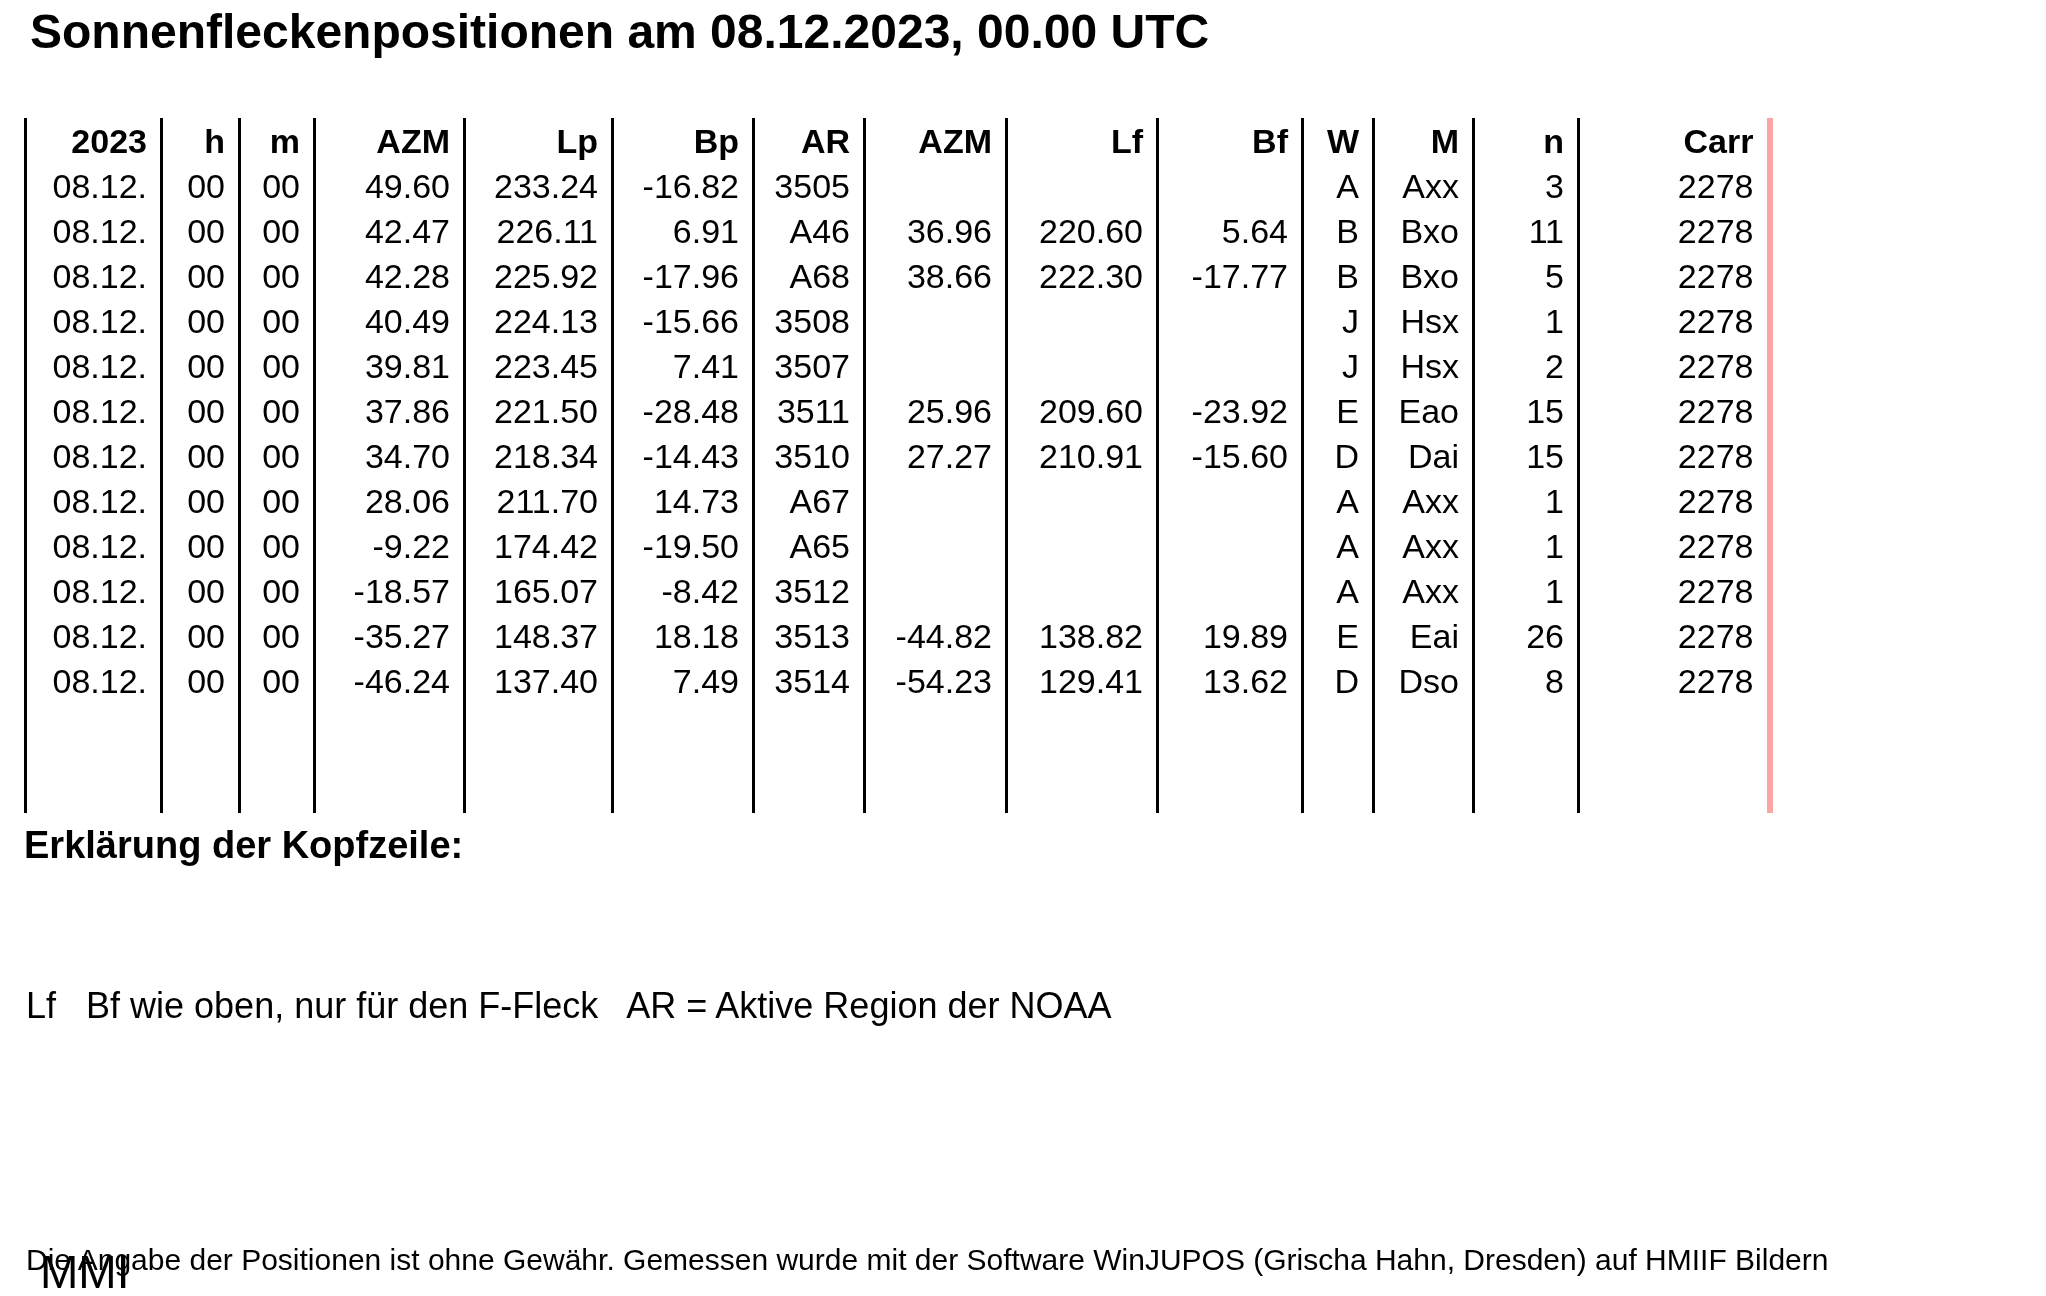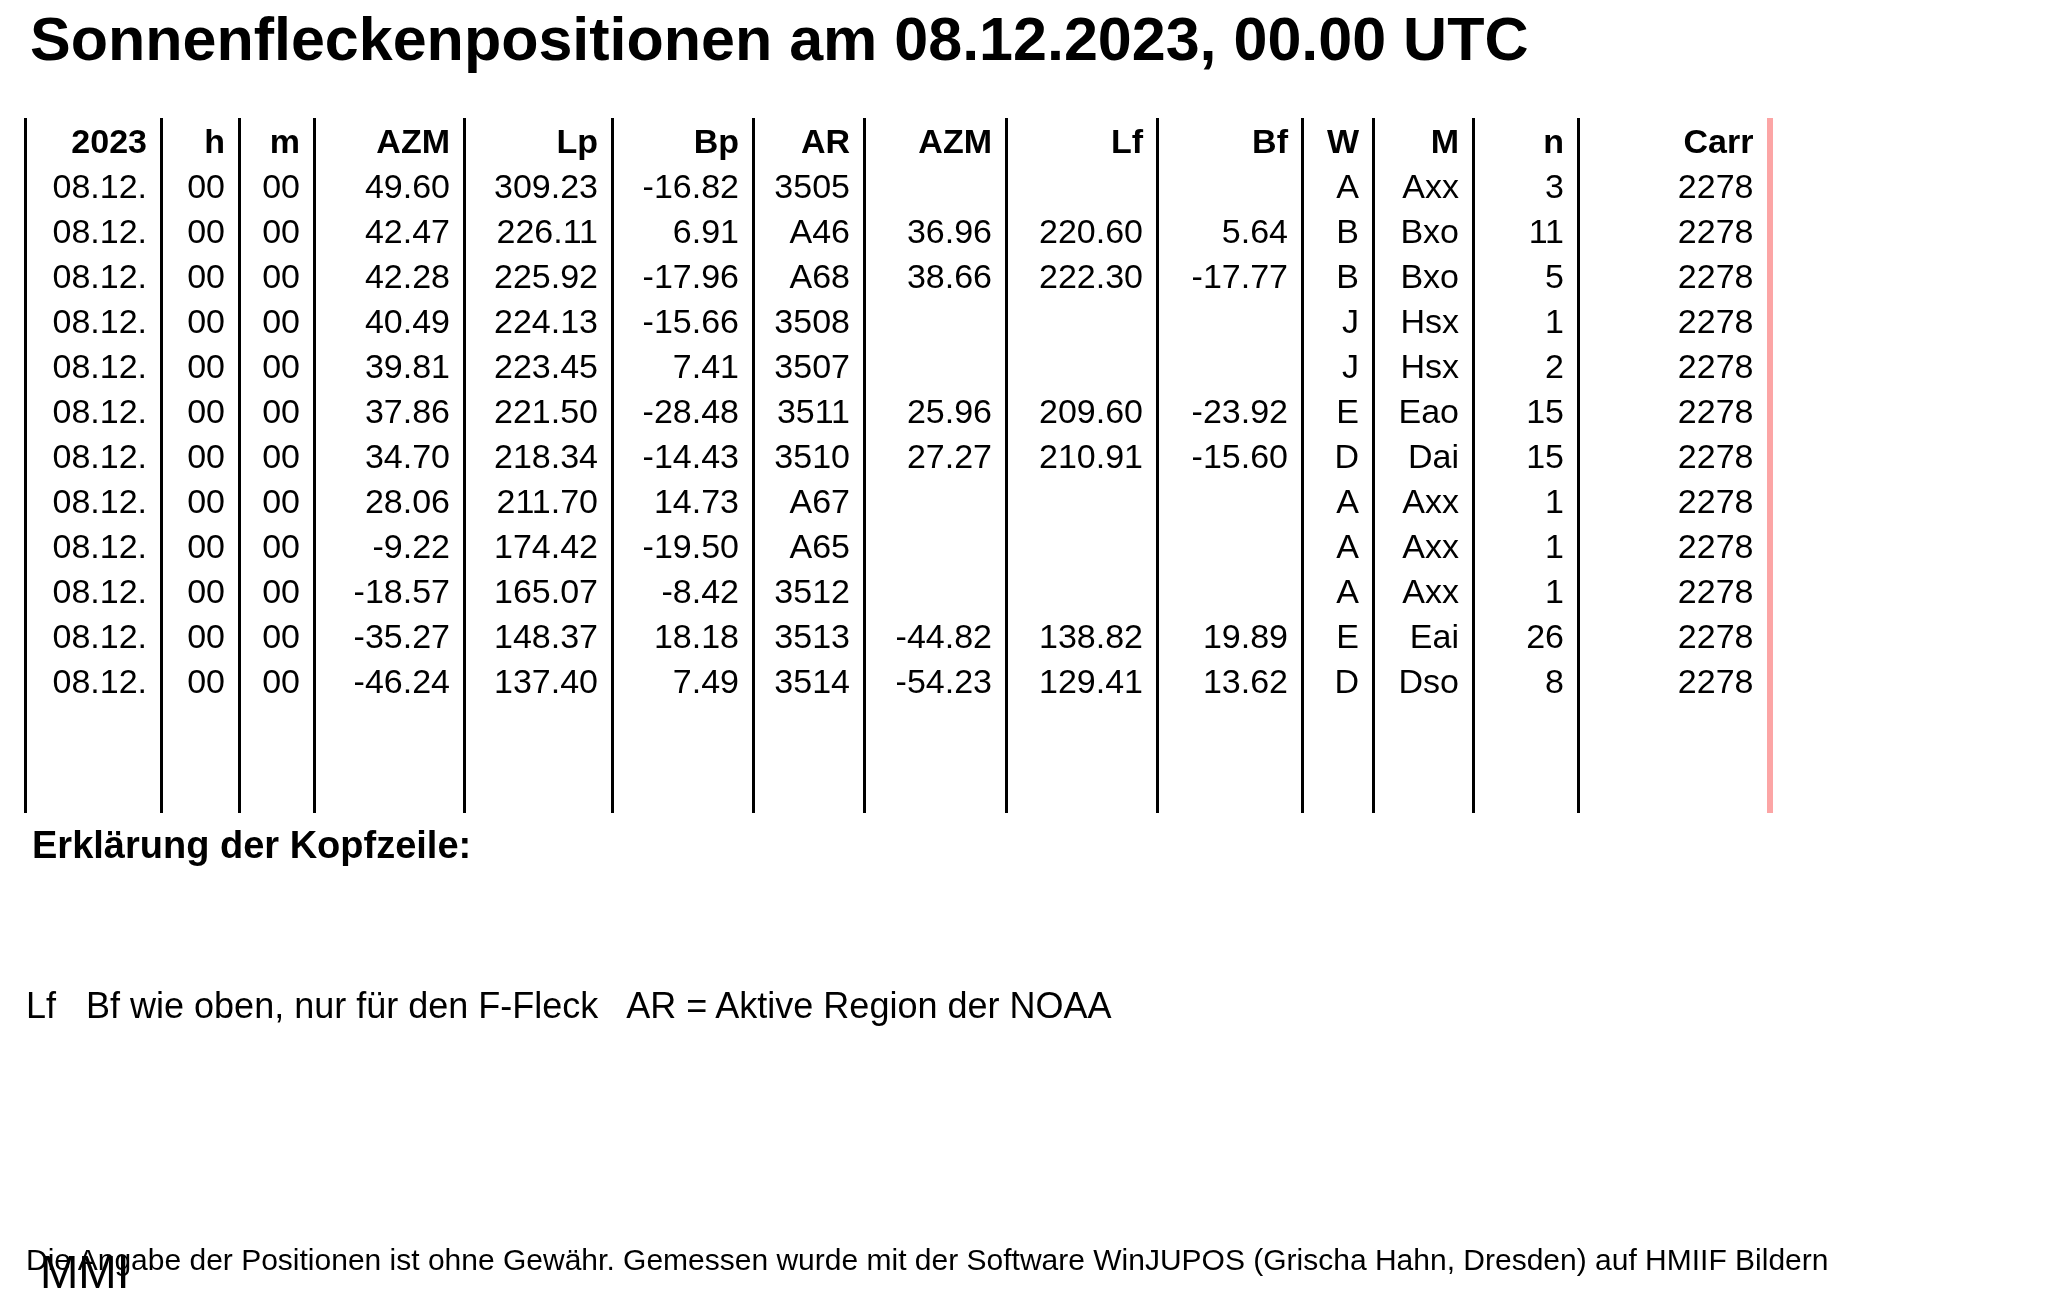--- a/index.html
+++ b/index.html
@@ -11,21 +11,21 @@
     overflow: hidden;
   }
   #page {
     position: relative;
     width: 2046px; height: 1296px;
     background: #ffffff;
   }
   .title {
     position: absolute;
     left: 30px; top: 4px;
-    font-size: 61px;
+    font-size: 48px;
     font-weight: bold;
     white-space: pre;
     text-align: right;
   }
   
   .table-wrap {
     position: absolute;
     left: 24px; top: 118px;
   }
   table.sun {
@@ -49,21 +49,21 @@
   table.sun tr.filler td { height: 110px; }
   
   col.c0 { width: 136px; } col.c1 { width: 78px; }  col.c2 { width: 75px; }
   col.c3 { width: 150px; } col.c4 { width: 148px; } col.c5 { width: 141px; }
   col.c6 { width: 111px; } col.c7 { width: 142px; } col.c8 { width: 151px; }
   col.c9 { width: 145px; } col.c10 { width: 71px; } col.c11 { width: 100px; }
   col.c12 { width: 105px; } col.c13 { width: 191px; }
   
   .expl-heading {
     position: absolute;
-    left: 32px; top: 824px;
+    left: 24px; top: 824px;
     font-size: 38px;
     font-weight: bold;
     white-space: pre;
   }
   .expl-lines {
     position: absolute;
     left: 26px; top: 886px;
     font-size: 36px;
     line-height: 48px;
     white-space: pre;
@@ -126,21 +126,21 @@
             <th>n</th>
             <th>Carr</th>
           </tr>
       </thead>
       <tbody id="sun-body">
           <tr>
             <td>08.12.</td>
             <td>00</td>
             <td>00</td>
             <td>49.60</td>
-            <td>309.23</td>
+            <td>233.24</td>
             <td>-16.82</td>
             <td>3505</td>
             <td></td>
             <td></td>
             <td></td>
             <td>A</td>
             <td>Axx</td>
             <td>3</td>
             <td>2278</td>
           </tr>

